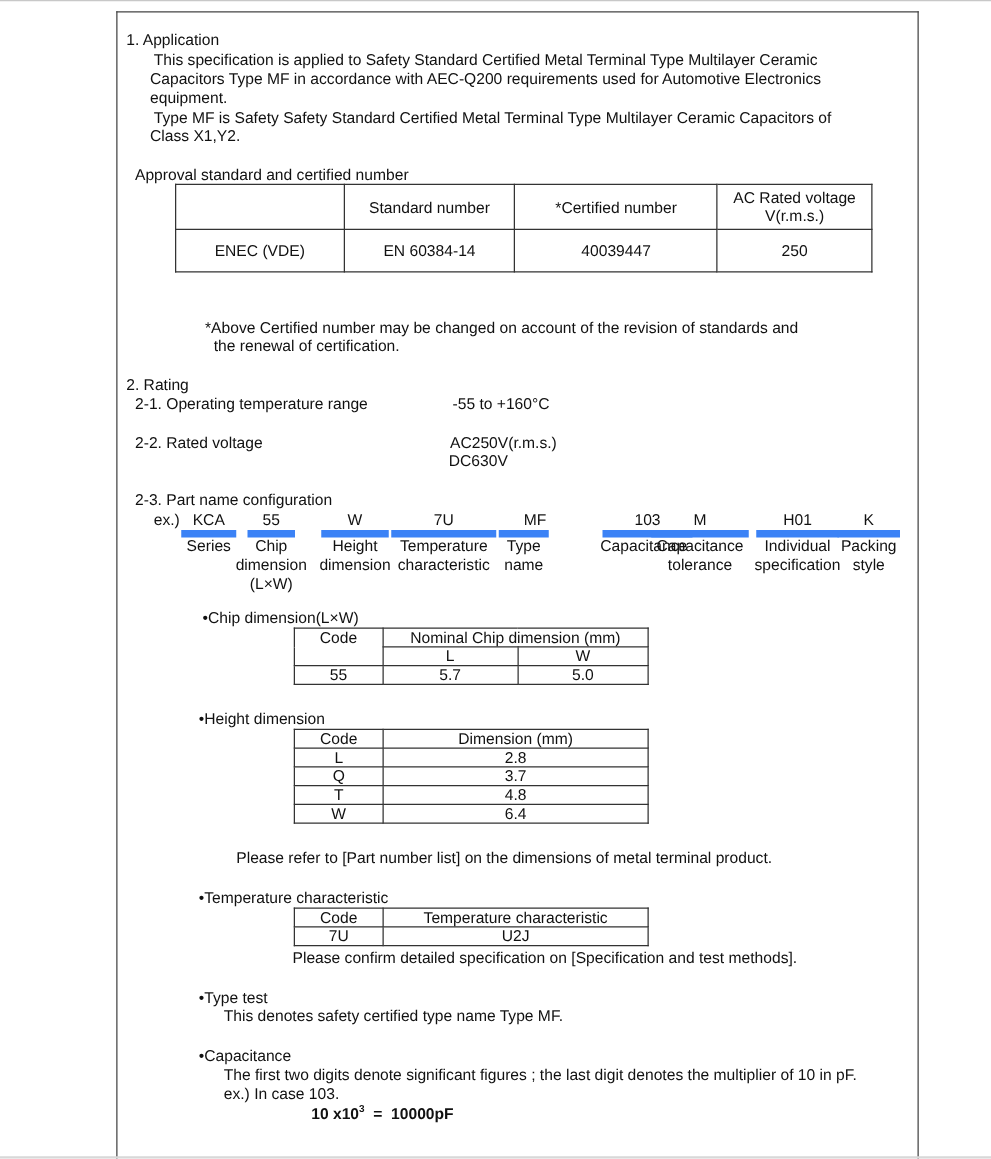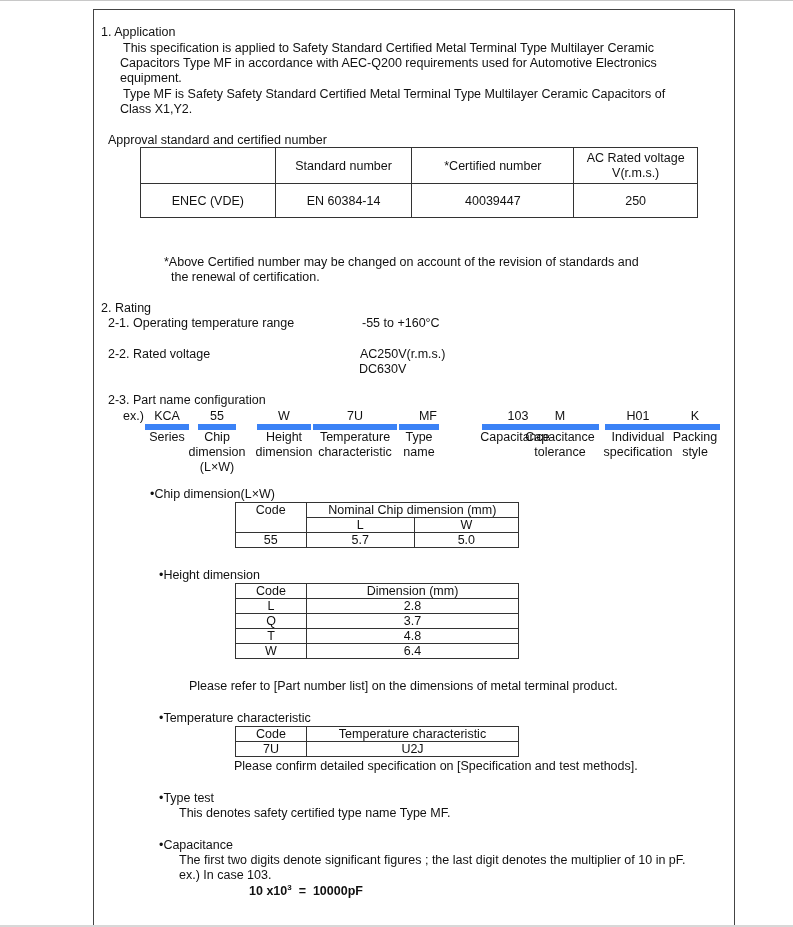--- a/index.html
+++ b/index.html
@@ -106,21 +106,21 @@
   <span class="code" style="margin:0 6px 0 6px;">H01</span>
   <span class="lbl">Individual</span>
   <span class="lbl">specification</span>
 </div>
 <div class="pn" style="left:670px;top:409px;width:50px;">
   <span class="code">K</span>
   <span class="lbl">Packing</span>
   <span class="lbl">style</span>
 </div>
 
-<div class="abs" style="left:150px;top:487px;">•Chip dimension(L×W)</div>
+<div class="abs" style="left:162px;top:487px;">•Chip dimension(L×W)</div>
 <table class="small" style="left:235px;top:502px;width:284px;">
   <tbody>
       <tr>
     <td rowspan="2" style="width:70px;vertical-align:top;">Code</td>
     <td colspan="2">Nominal Chip dimension (mm)</td>
   </tr>
   <tr>
     <td style="width:108px;">L</td>
     <td style="width:104px;">W</td>
   </tr>

